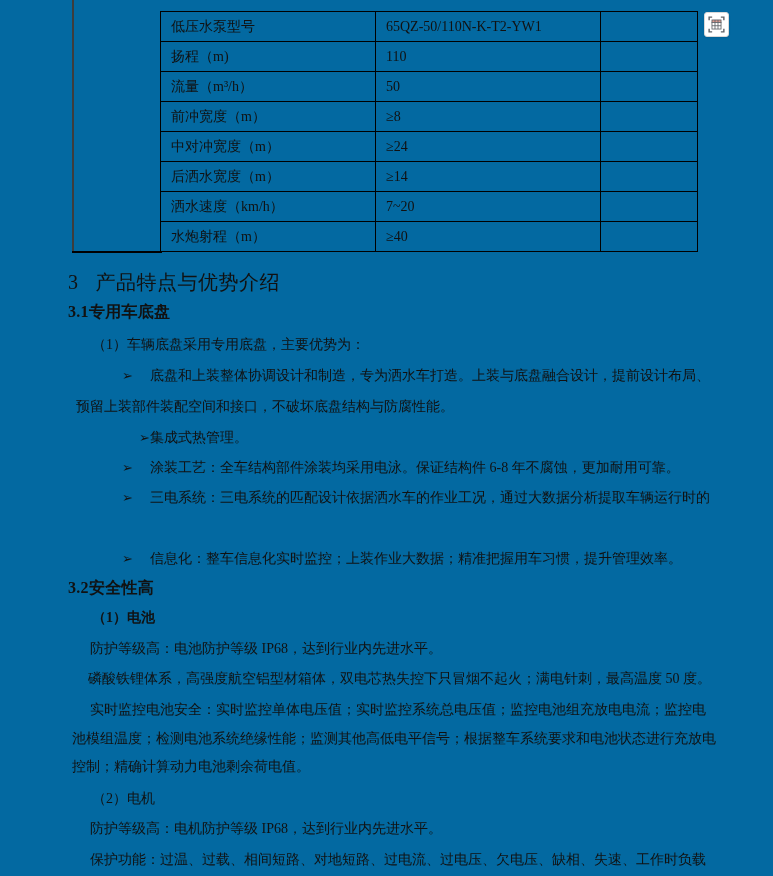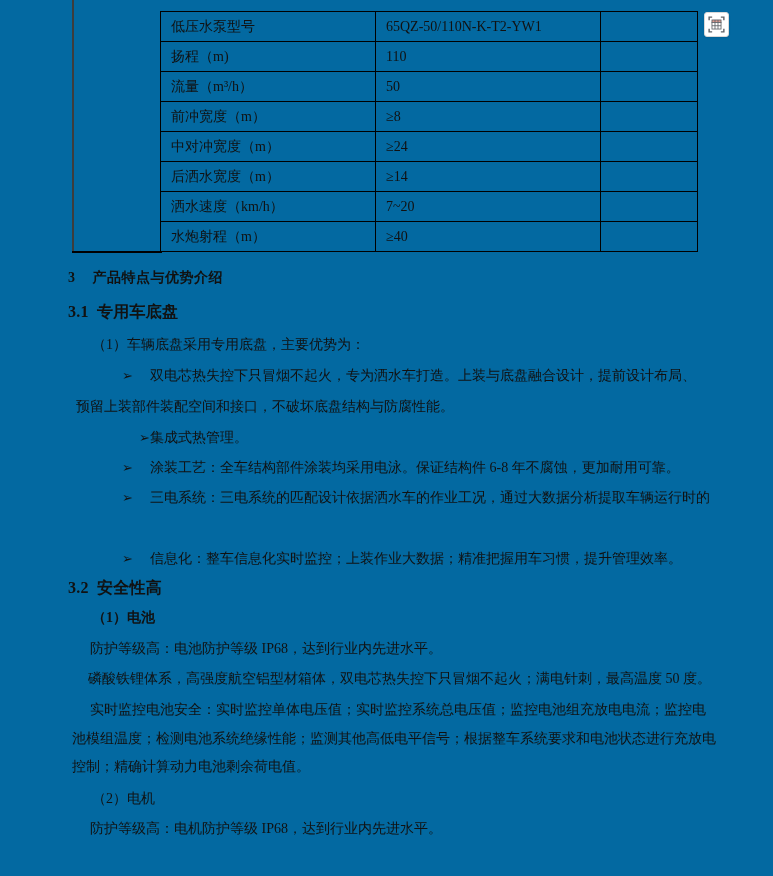--- a/index.html
+++ b/index.html
@@ -56,25 +56,25 @@
   }
 
   
   .ln {
     position:absolute;
     white-space:nowrap;
     font-size:14px;
     line-height:1.3;
     color:#111111;
   }
-  .ln.h1 { font-size:14px; font-weight:bold; letter-spacing:0.5px; }
+  .ln.h1 { font-size:20px; font-weight:normal; letter-spacing:0.5px; }
   .ln.h2 { font-size:16px; font-weight:bold; letter-spacing:0.3px; }
   .h-num { display:inline-block; }
   .h1 .h-title { margin-left:17px; }
-  .h2 .h-title { margin-left:8px; }
+  .h2 .h-title { }
   .bullet-mark {
     display:inline-block;
     width:28px;
     font-size:13px;
     color:#111111;
   }
 </style>
 </head>
 <body>
 
@@ -148,21 +148,21 @@
     <span class="h-num">3</span><span class="h-title">产品特点与优势介绍</span>
   </div>
 
   <div class="ln h2" style="top:302px; left:68px;">
     <span class="h-num">3.1</span><span class="h-title">专用车底盘</span>
   </div>
 
   <div class="ln" style="top:336px; left:92px;">（1）车辆底盘采用专用底盘，主要优势为：</div>
 
   <div class="ln" style="top:367px; left:122px;">
-    <span class="bullet-mark">➢</span><span>双电芯热失控下只冒烟不起火，专为洒水车打造。上装与底盘融合设计，提前设计布局、</span>
+    <span class="bullet-mark">➢</span><span>底盘和上装整体协调设计和制造，专为洒水车打造。上装与底盘融合设计，提前设计布局、</span>
   </div>
   <div class="ln" style="top:398px; left:76px;">预留上装部件装配空间和接口，不破坏底盘结构与防腐性能。</div>
 
   <div class="ln" style="top:429px; left:122px;text-align:right;">
     <span class="bullet-mark">➢</span><span>集成式热管理。</span>
   </div>
 
   <div class="ln" style="top:459px; left:122px;">
     <span class="bullet-mark">➢</span><span>涂装工艺：全车结构部件涂装均采用电泳。保证结构件 6-8 年不腐蚀，更加耐用可靠。</span>
   </div>
@@ -180,14 +180,15 @@
   </div>
 
   <div class="ln" style="top:609px; left:92px;font-weight:bold;">（1）电池</div>
   <div class="ln" style="top:640px; left:90px;">防护等级高：电池防护等级 IP68，达到行业内先进水平。</div>
   <div class="ln" style="top:670px; left:88px;">磷酸铁锂体系，高强度航空铝型材箱体，双电芯热失控下只冒烟不起火；满电针刺，最高温度 50 度。</div>
   <div class="ln" style="top:701px; left:90px;">实时监控电池安全：实时监控单体电压值；实时监控系统总电压值；监控电池组充放电电流；监控电</div>
   <div class="ln" style="top:730px; left:72px;">池模组温度；检测电池系统绝缘性能；监测其他高低电平信号；根据整车系统要求和电池状态进行充放电</div>
   <div class="ln" style="top:758px; left:72px;">控制；精确计算动力电池剩余荷电值。</div>
   <div class="ln" style="top:790px; left:92px;">（2）电机</div>
   <div class="ln" style="top:820px; left:90px;">防护等级高：电机防护等级 IP68，达到行业内先进水平。</div>
+  <div class="ln" style="top:851px; left:90px;">保护功能：过温、过载、相间短路、对地短路、过电流、过电压、欠电压、缺相、失速、工作时负载</div>
 
 </div>
 
 </body></html>

